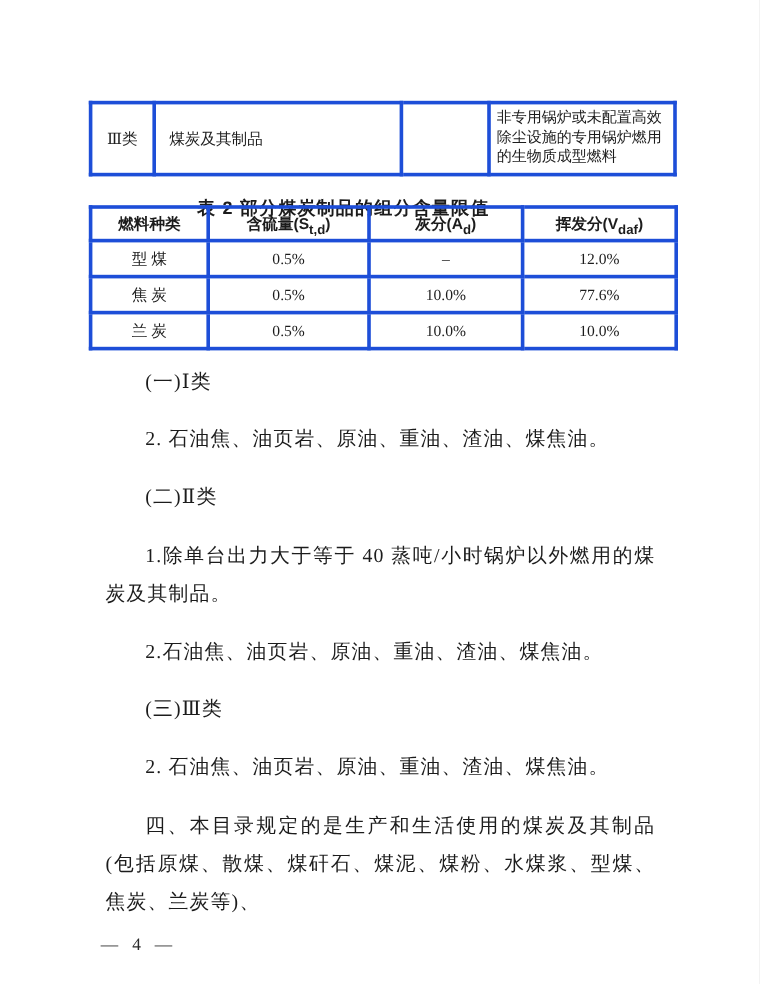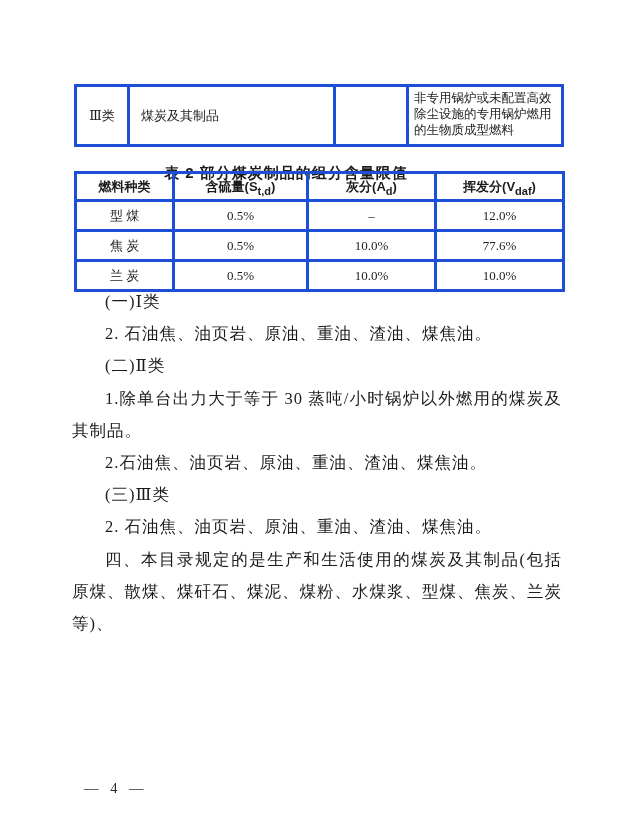--- a/index.html
+++ b/index.html
@@ -75,21 +75,21 @@
   .body-text {
     position: absolute;
     left: 72px; top: 286px;
     width: 490px;
     font-size: 16.5px;
     line-height: 32.2px;
     letter-spacing: 1px;
     text-align: justify;
   }
   .body-text p {
-    margin: 0;
+    margin: 16px;
     text-indent: 2em;
   }
 
   
   .page-footer {
     position: absolute;
     left: 84px; top: 780px;
     font-size: 14.5px;
     letter-spacing: 4px;
     color: #2a2a2a;
@@ -153,21 +153,21 @@
         <td>10.0%</td>
         <td>10.0%</td>
       </tr>
     </tbody>
   </table>
 
   <div class="body-text">
     <p>(一)Ⅰ类</p>
     <p>2. 石油焦、油页岩、原油、重油、渣油、煤焦油。</p>
     <p>(二)Ⅱ类</p>
-    <p>1.除单台出力大于等于 30 蒸吨/小时锅炉以外燃用的煤炭及其制品。</p>
+    <p>1.除单台出力大于等于 40 蒸吨/小时锅炉以外燃用的煤炭及其制品。</p>
     <p>2.石油焦、油页岩、原油、重油、渣油、煤焦油。</p>
     <p>(三)Ⅲ类</p>
     <p>2. 石油焦、油页岩、原油、重油、渣油、煤焦油。</p>
     <p>四、本目录规定的是生产和生活使用的煤炭及其制品(包括原煤、散煤、煤矸石、煤泥、煤粉、水煤浆、型煤、焦炭、兰炭等)、</p>
   </div>
 
   <div class="page-footer">— 4 —</div>
 
 </div>
 

